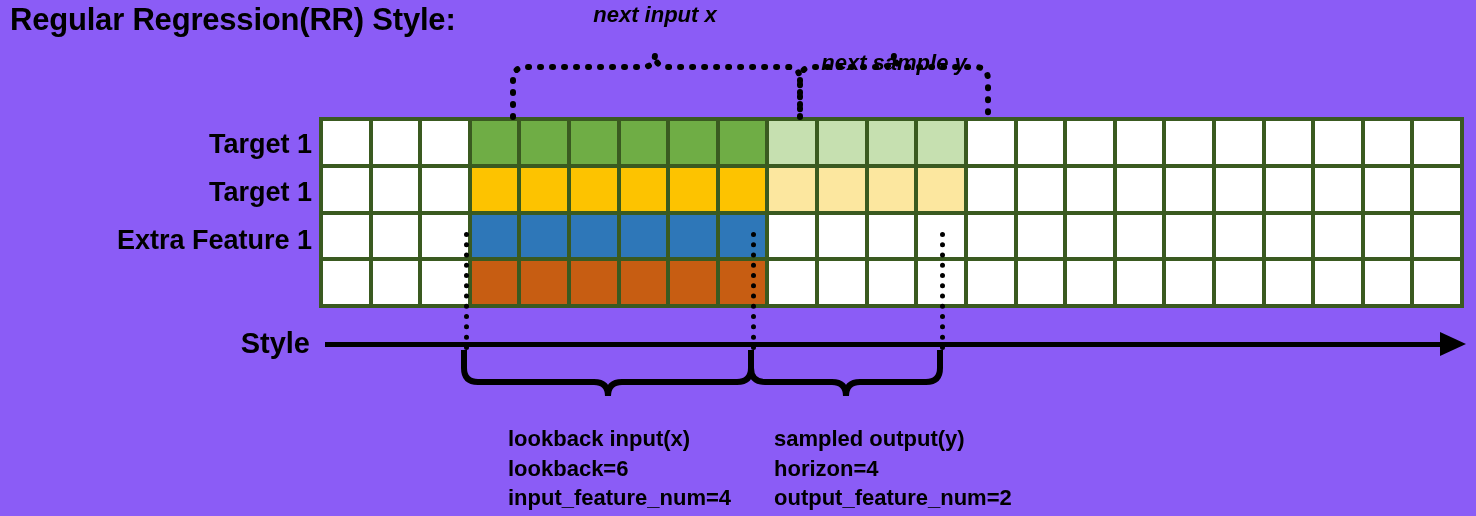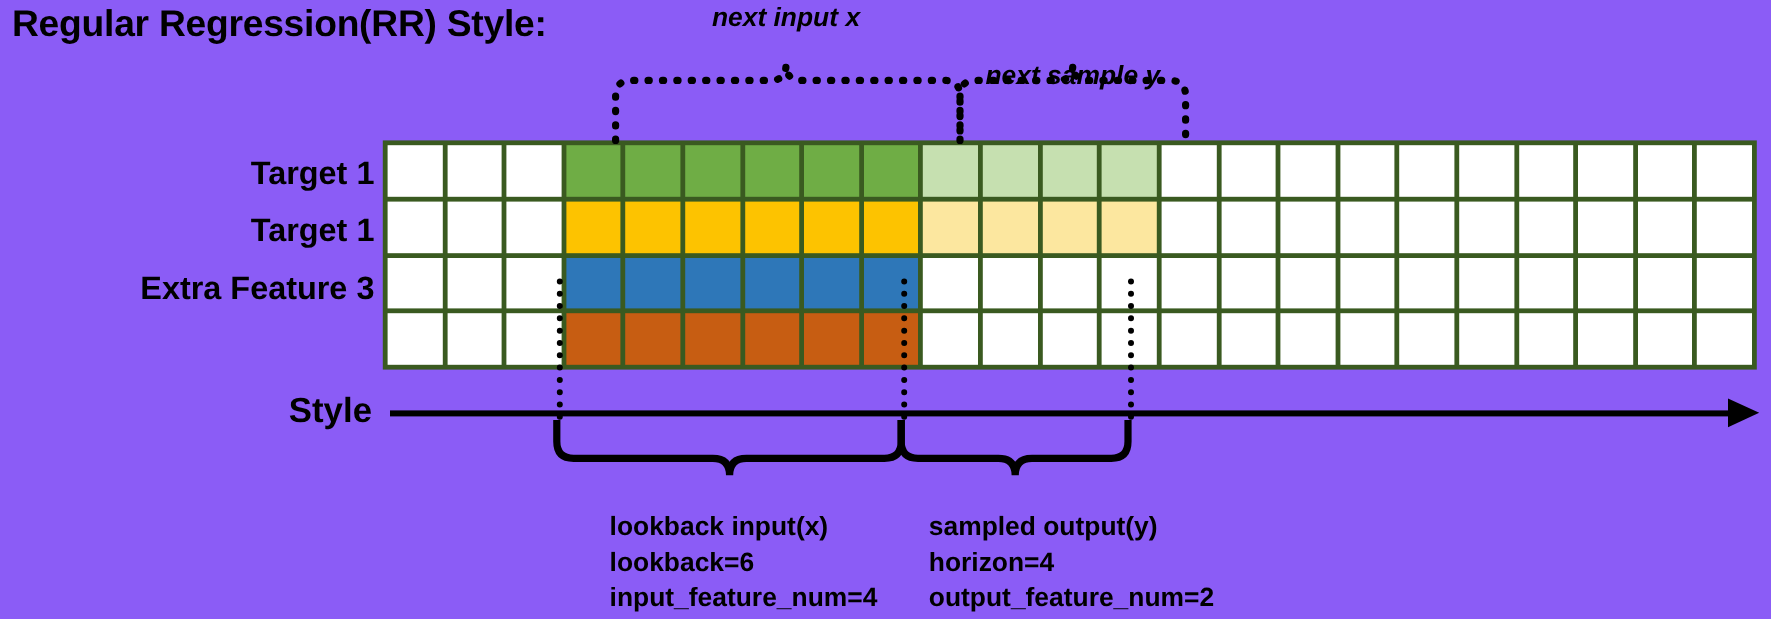--- a/index.html
+++ b/index.html
@@ -138,21 +138,21 @@
 </head>
 <body>
 
 <div id="stage">
 
   <div id="title">Regular Regression(RR) Style:</div>
 
   <div id="row-labels">
     <div class="row-label" style="top:12px;text-align:right;">Target 1</div>
     <div class="row-label" style="top:60px;">Target 1</div>
-    <div class="row-label" style="top:108px;">Extra Feature 3</div>
+    <div class="row-label" style="top:108px;">Extra Feature 1</div>
   </div>
 
   <div id="grid">
       <div class="cell" style="background: rgb(255, 255, 255);"></div>
       <div class="cell" style="background: rgb(255, 255, 255);"></div>
       <div class="cell" style="background: rgb(255, 255, 255);"></div>
       <div class="cell" style="background: rgb(111, 173, 69);"></div>
       <div class="cell" style="background: rgb(111, 173, 69);"></div>
       <div class="cell" style="background: rgb(111, 173, 69);"></div>
       <div class="cell" style="background: rgb(111, 173, 69);"></div>

